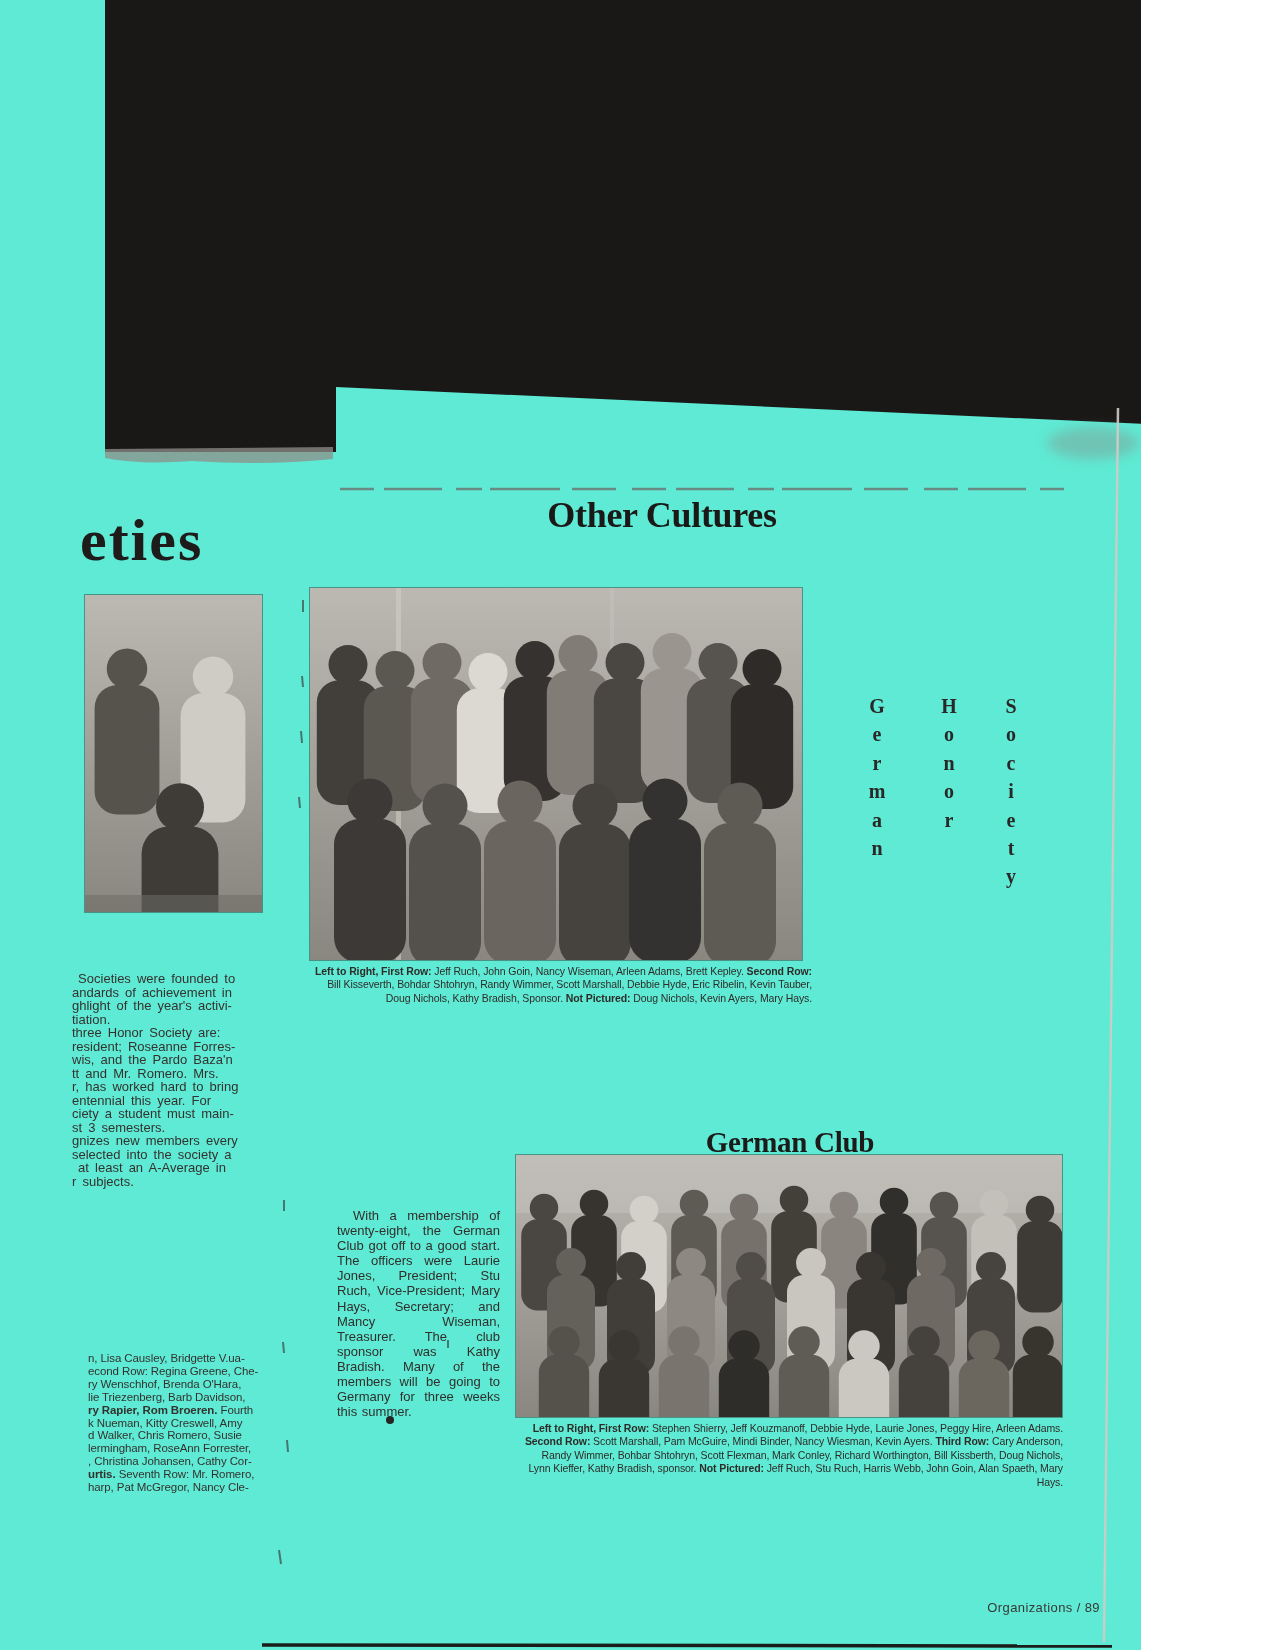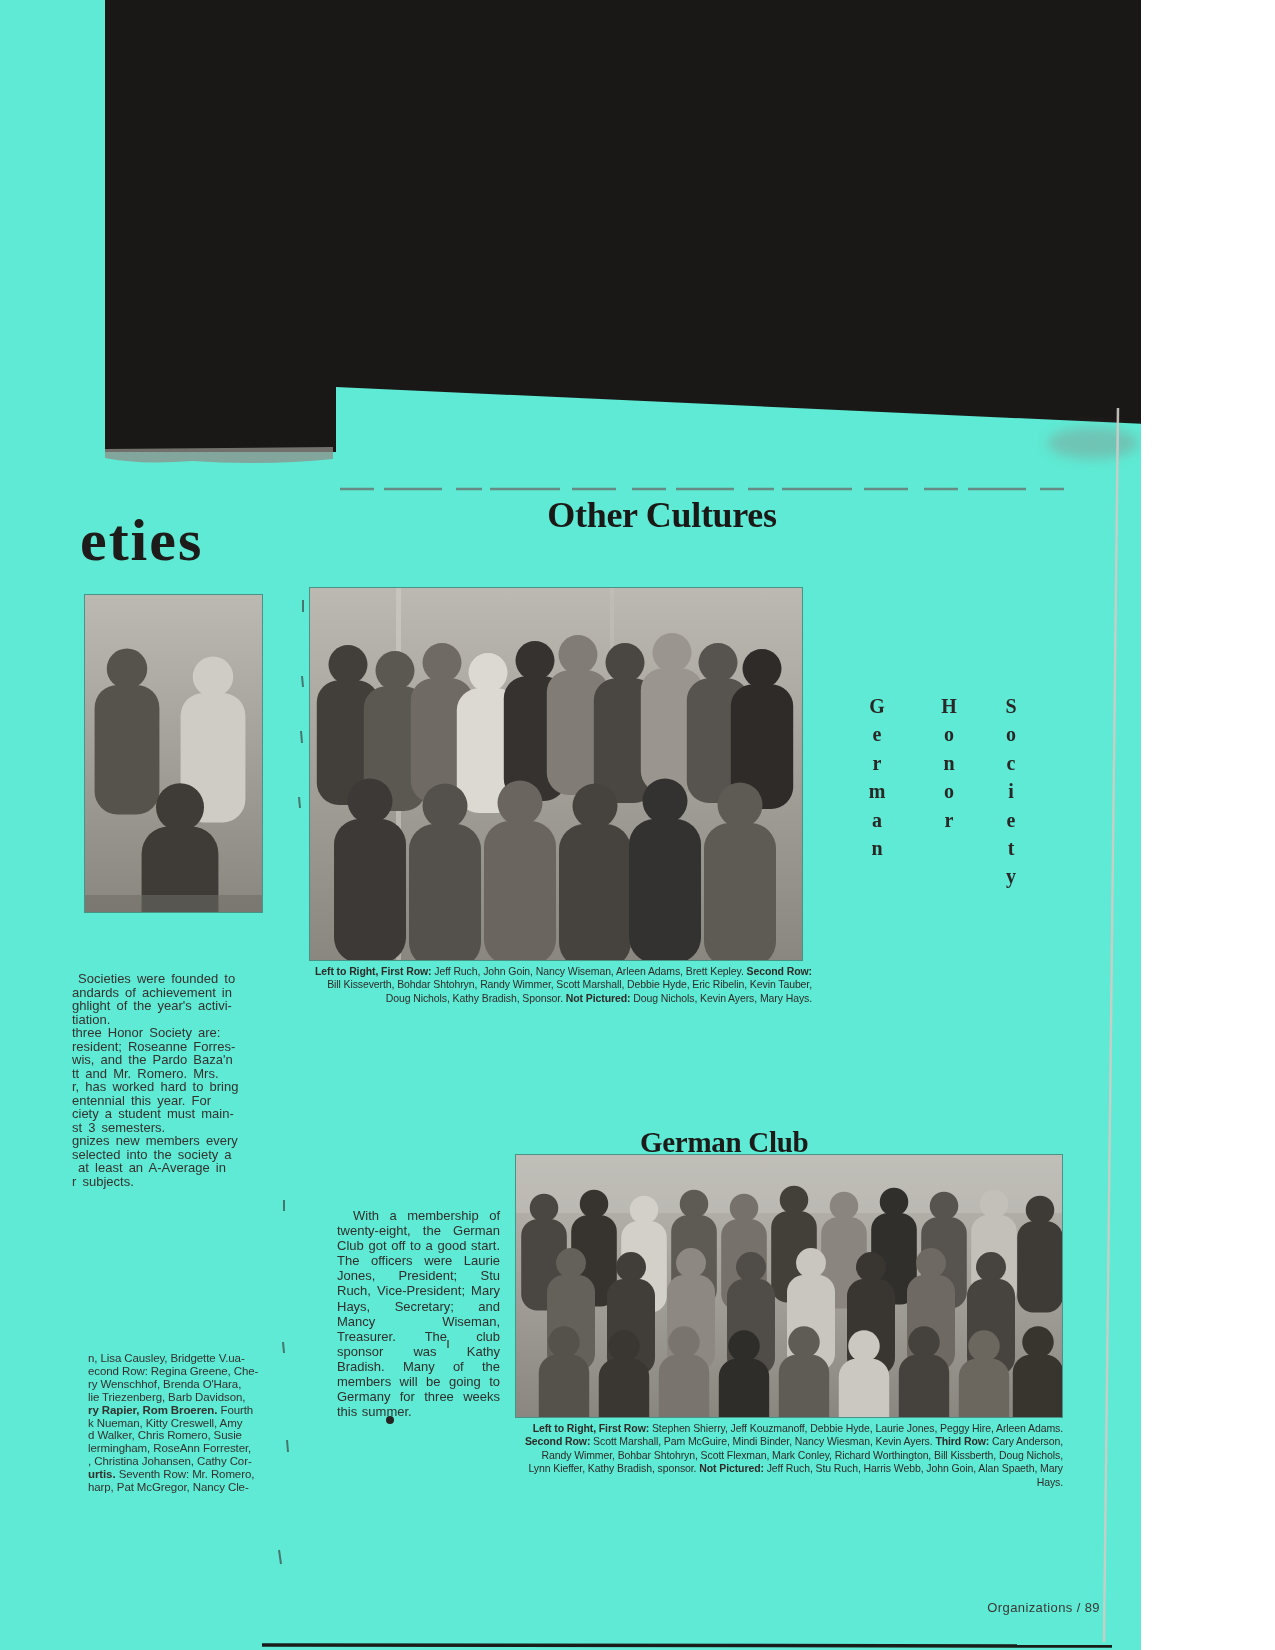--- a/index.html
+++ b/index.html
@@ -15,21 +15,21 @@
   .page-title{
     left:300px;top:492px;width:724px;text-align:center;
     font-size:36px;line-height:47px;font-weight:700;color:#1b1917;
     letter-spacing:-0.3px;
   }
   .left-heading{
     left:80px;top:508px;font-size:60px;font-weight:700;color:#1e1c1a;
     letter-spacing:2px;line-height:64px;
   }
   .club-heading{
-    left:640px;top:1126px;width:300px;
+    left:640px;top:1126px;width:300px;text-align:center;
     font-size:29px;font-weight:700;color:#1d1b19;letter-spacing:-0.3px;
   }
 
   
   .photo{outline:1px solid rgba(45,42,38,.45);background:#a8a5a0;}
   .photo svg{display:block;}
 
   
   .vword{width:26px;text-align:center;}
   .vletter{

